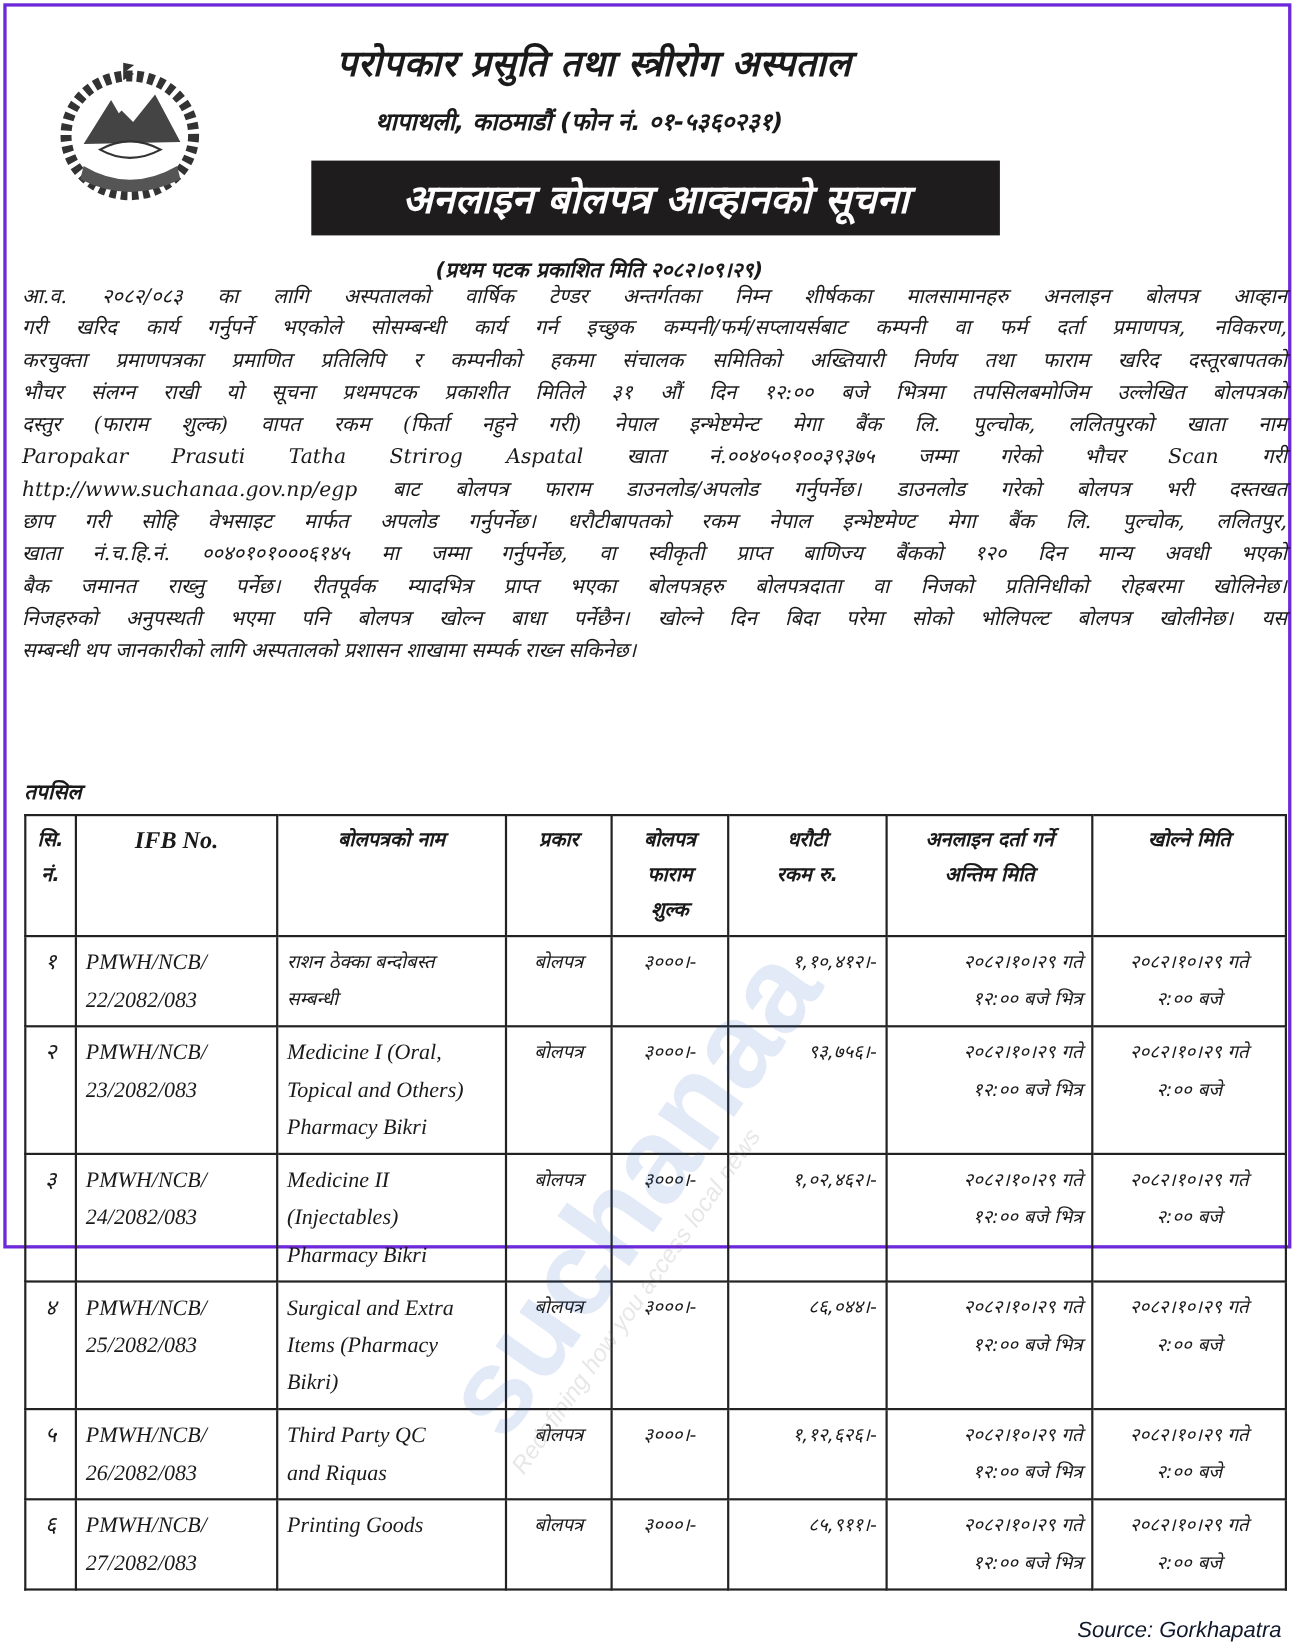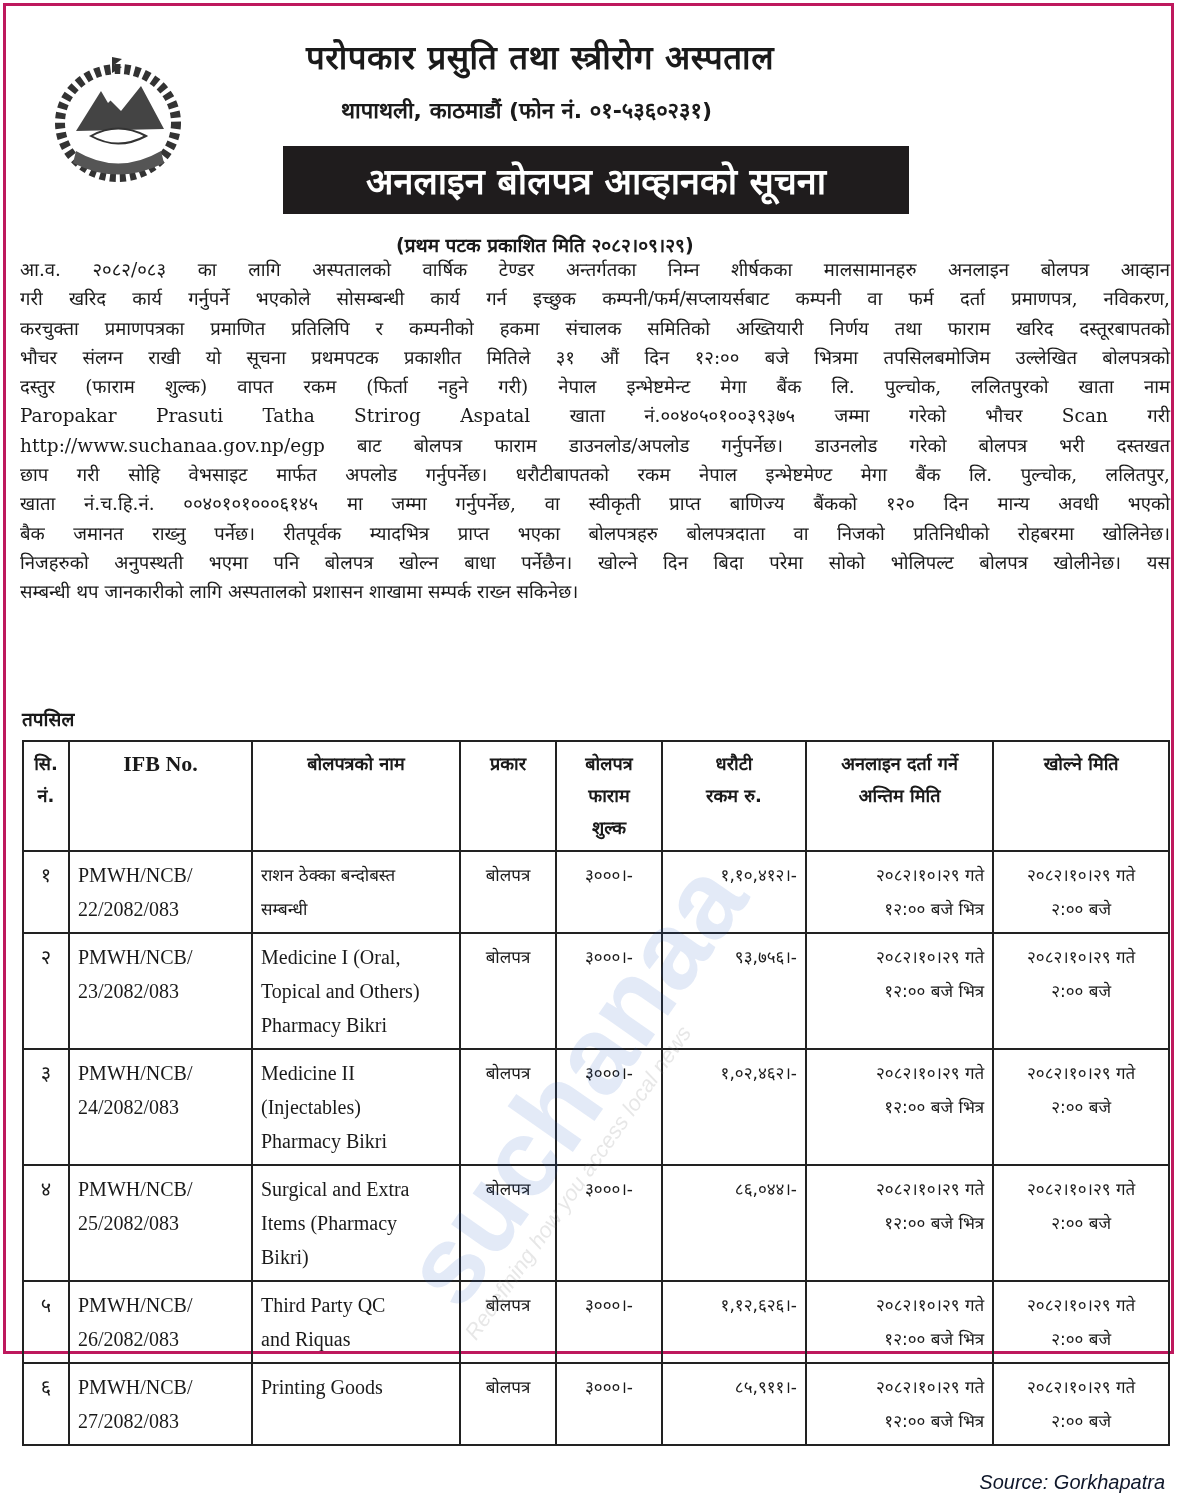--- a/index.html
+++ b/index.html
@@ -1,17 +1,17 @@
 <!DOCTYPE html>
 <html><head>
 <meta charset="utf-8">
 <style>
   html, body { margin: 0; padding: 0; background: #ffffff; }
   body { width: 1181px; height: 1497px; position: relative; overflow: hidden; font-family: "DejaVu Serif", serif; color: #1a1a1a; }
-  .frame { position: absolute; left: 3px; top: 3px; width: 1171px; height: 1351px; border: 3px solid #be185d; box-sizing: border-box; background: #fff; }
+  .frame { position: absolute; left: 3px; top: 3px; width: 1171px; height: 1132px; border: 3px solid #6d28d9; box-sizing: border-box; background: #fff; font-style: italic; }
   .emblem { position: absolute; left: 40px; top: 45px; width: 145px; height: 135px; }
   .title { position: absolute; left: 300px; top: 28px; font-family: "DejaVu Sans", sans-serif; font-weight: bold; font-size: 33px; letter-spacing: 0.5px; }
   .address { position: absolute; left: 335px; top: 88px; font-family: "DejaVu Sans", sans-serif; font-weight: bold; font-size: 22px; }
   .banner { position: absolute; left: 277px; top: 140px; width: 626px; height: 68px; background: #1f1c1d; color: #fff; font-family: "DejaVu Sans", sans-serif; font-weight: bold; font-size: 36px; display: flex; align-items: center; justify-content: center; }
   .pubdate { position: absolute; left: 390px; top: 226px; font-family: "DejaVu Sans", sans-serif; font-weight: bold; font-size: 19px; }
   .body-text { position: absolute; left: 14px; top: 249px; width: 1150px; font-size: 18.5px; line-height: 29.3px; text-align: justify; text-align-last: left; }
   .body-text span { display: block; white-space: nowrap; text-align: justify; text-align-last: justify; }
   .body-text span.last { text-align-last: left; }
   .schedule-label { position: absolute; left: 16px; top: 700px; font-family: "DejaVu Sans", sans-serif; font-weight: bold; font-size: 19px; }
   table.tenders { position: absolute; left: 16px; top: 734px; width: 1148px; border-collapse: collapse; font-size: 20px; }

